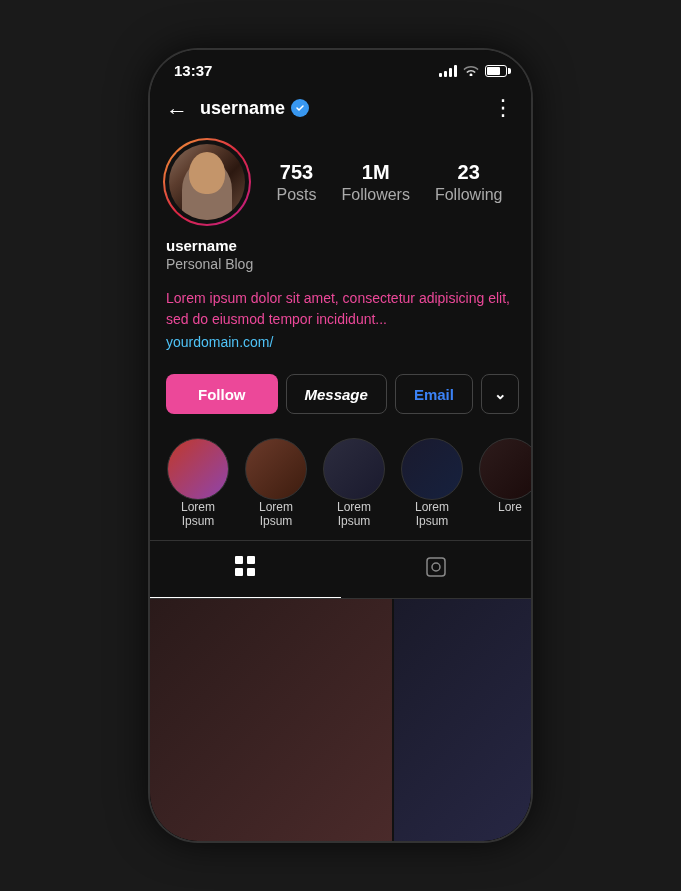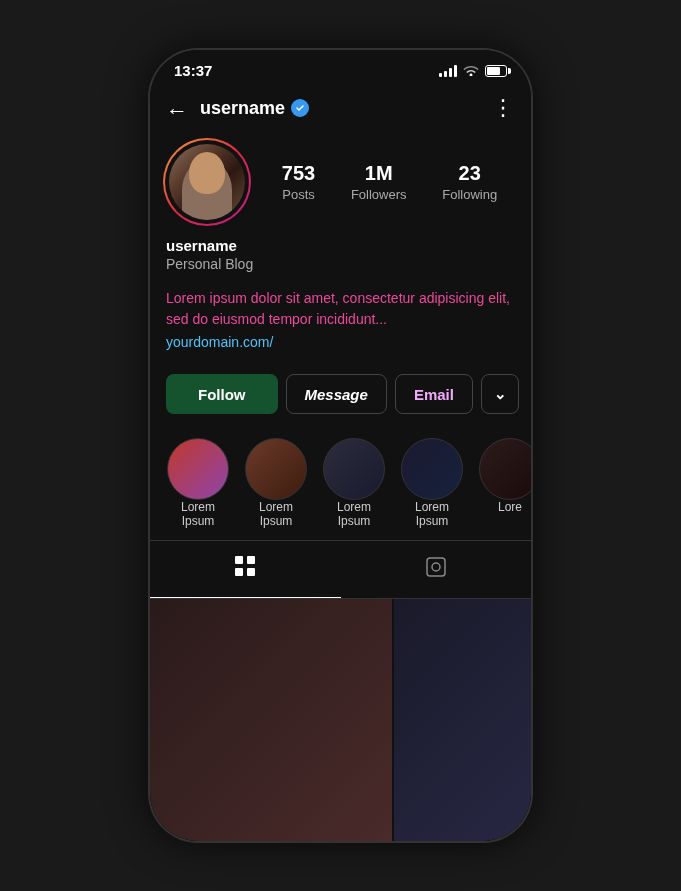--- a/index.html
+++ b/index.html
@@ -208,21 +208,21 @@
       flex-direction: column;
       align-items: center;
     }
     .stat-number {
       color: #fff;
       font-size: 20px;
       font-weight: 700;
     }
     .stat-label {
       color: #aaa;
-      font-size: 13px;
+      font-size: 16px;
       margin-top: 2px;
     }
     .profile-name {
       color: #fff;
       font-size: 15px;
       font-weight: 700;
       margin-bottom: 2px;
     }
     .profile-bio-title {
       color: #aaa;
@@ -241,21 +241,21 @@
       font-size: 14px;
     }
     
     .action-buttons {
       display: flex;
       gap: 8px;
       padding: 12px 16px;
       background: #111;
     }
     .btn-follow {
-      background: #14532d;
+      background: #ec4899;
       color: #fff;
       border: none;
       border-radius: 8px;
       padding: 10px 32px;
       font-size: 15px;
       font-weight: 700;
       cursor: pointer;
       flex: 1;
     }
     .btn-message {
@@ -265,21 +265,21 @@
       border-radius: 8px;
       padding: 10px 18px;
       font-size: 15px;
       font-weight: 600;
       cursor: pointer;
       flex: 1;
       font-style: italic;
     }
     .btn-email {
       background: transparent;
-      color: #f0abfc;
+      color: #3b82f6;
       border: 1.5px solid #444;
       border-radius: 8px;
       padding: 10px 18px;
       font-size: 15px;
       font-weight: 600;
       cursor: pointer;
       flex: 1;
     }
     .btn-more {
       background: transparent;

